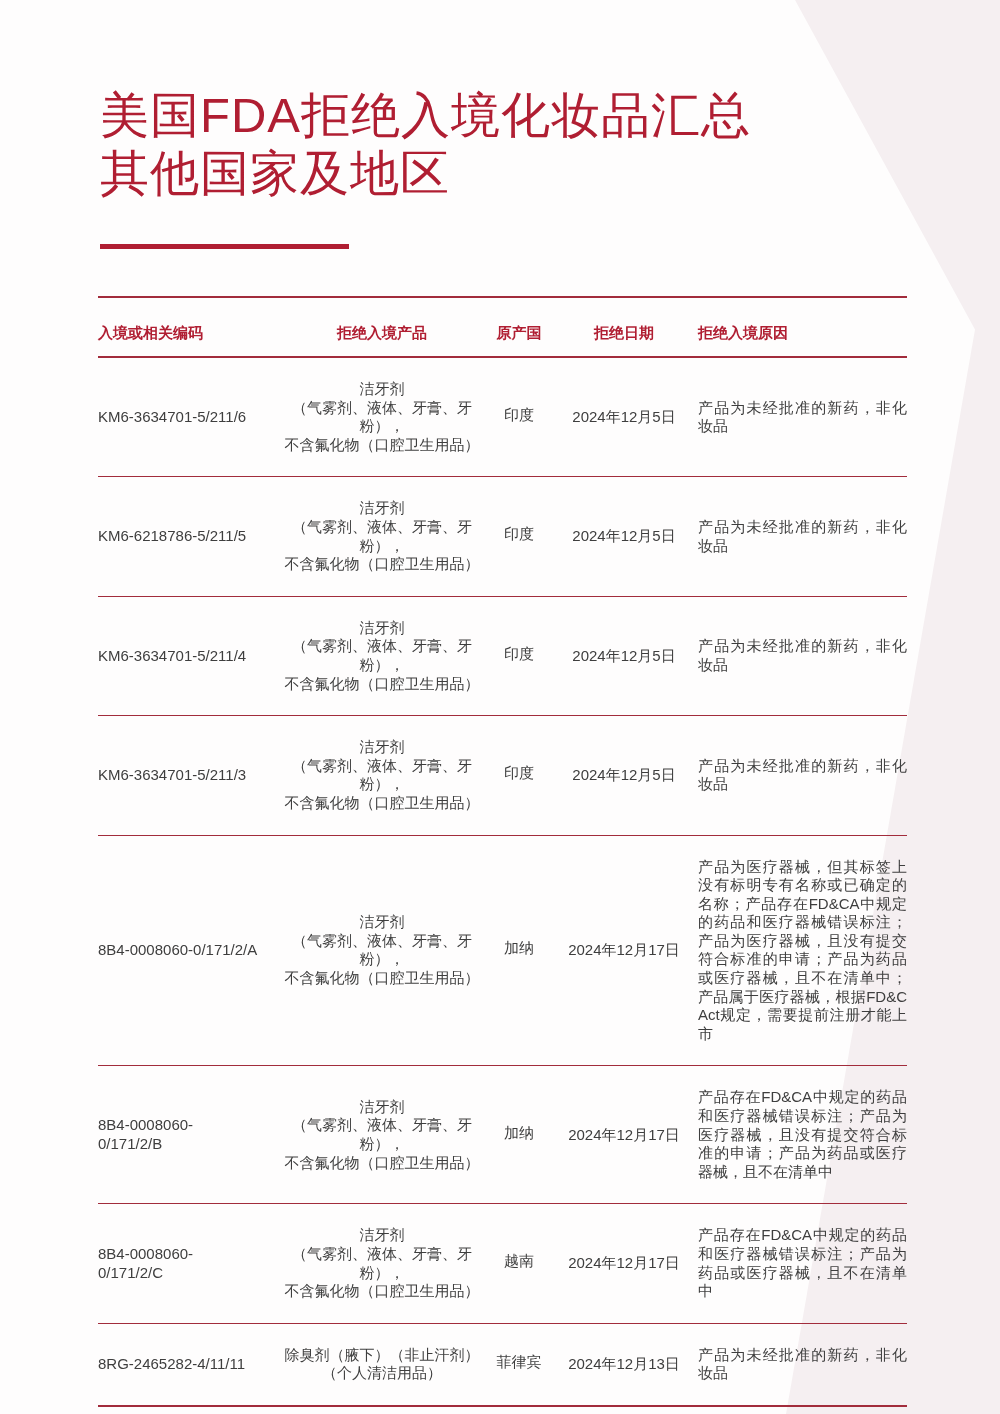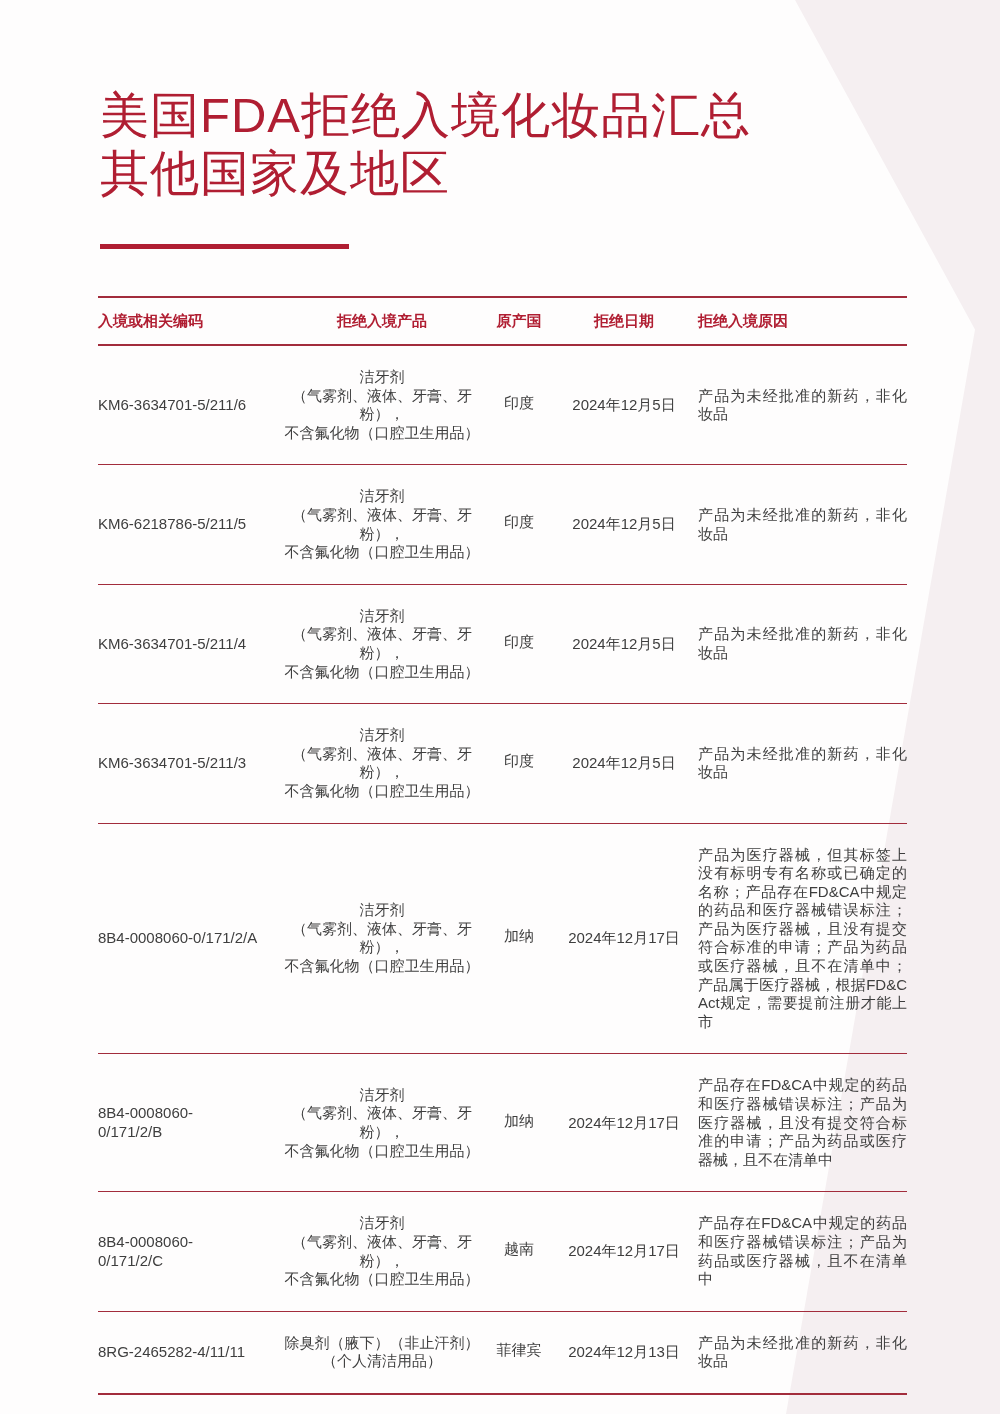--- a/index.html
+++ b/index.html
@@ -53,21 +53,21 @@
   .fda-table col.w3{width:62px;}
   .fda-table col.w4{width:148px;}
   .fda-table col.w5{width:209px;}
   .fda-table thead tr{border-bottom:2px solid var(--line-red);}
   .fda-table tbody tr{border-bottom:1.6px solid var(--line-red);}
   .fda-table tbody tr:last-child{border-bottom:2px solid var(--line-red);}
   .fda-table th{
     color:var(--accent-red);
     font-size:15px;
     font-weight:700;
-    padding:14px 0 13px 0;
+    padding:26px 0 13px 0;
     white-space:nowrap;
   }
   .fda-table td{
     vertical-align:middle;
     font-size:15px;
     line-height:1.24;
     padding:22px 0;
     color:var(--text-dark);
   }
   th.c1,td.c1{text-align:left;}

